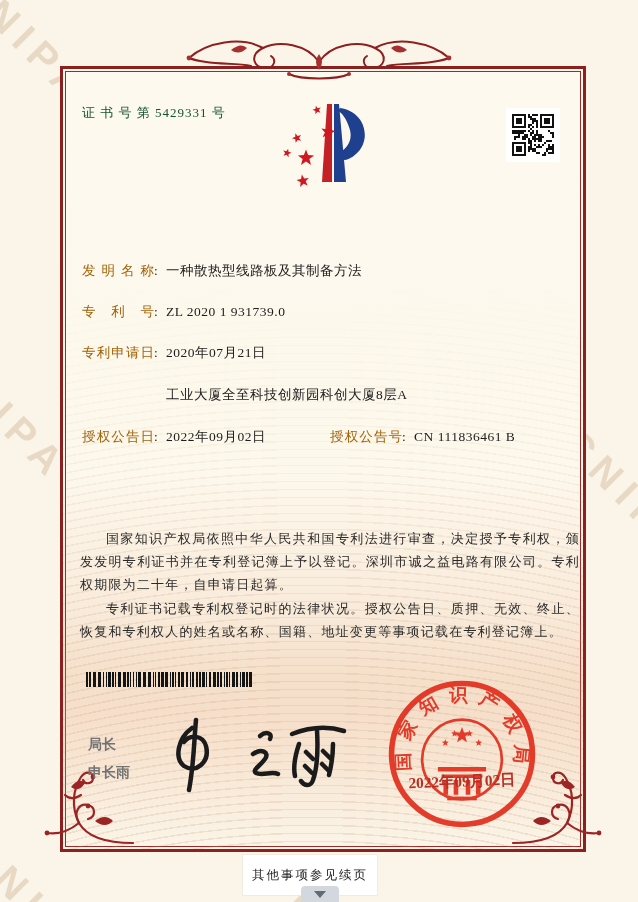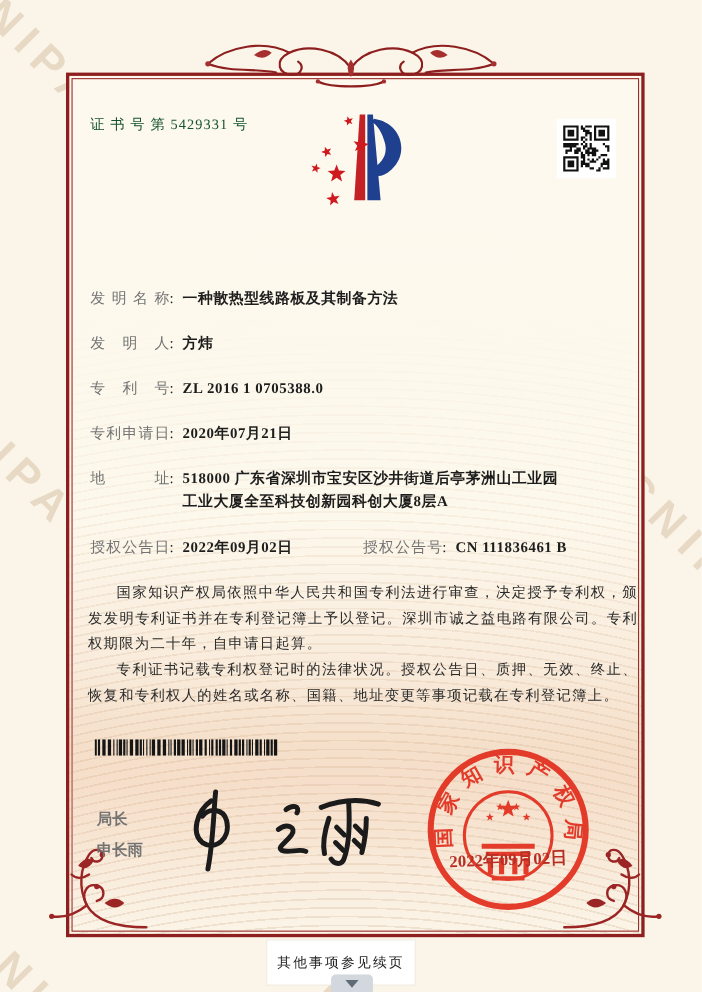--- a/index.html
+++ b/index.html
@@ -44,24 +44,24 @@
   .logo{position:absolute; left:270px; top:96px;}
   .title{
     position:absolute; left:0; right:0; top:193px; text-align:center;
     font-size:30px; font-weight:700; letter-spacing:20px; text-indent:20px; color:#111;
   }
   
   .fields{position:absolute; left:82px; right:56px; top:262px; font-size:13.5px;}
   .frow{line-height:18px; margin-bottom:23px; white-space:nowrap;}
   .flabel{
     display:inline-block; width:72px; text-align:justify; text-align-last:justify;
-    -moz-text-align-last:justify; vertical-align:top; color:#737373;
+    -moz-text-align-last:justify; vertical-align:top; color:#a16207;
   }
   .fcolon{display:inline-block; width:12px;}
-  .fvalue{letter-spacing:0.5px;font-weight:bold;}
+  .fvalue{letter-spacing:0.5px;}
   .addr2{margin-left:84px; line-height:20px; margin-top:-21px;}
   .frow.addr{margin-bottom:2px;}
   .grant .col2{position:absolute; left:248px;}
   .grant{position:relative;}
   
   .paras{
     position:absolute; left:80px; right:58px; top:527px;
     font-size:13px; line-height:23px; letter-spacing:1.2px; color:#2a2a2a; text-align:justify;
   }
   .paras p{margin:0 0 1px 0; text-indent:2em;}
@@ -176,30 +176,24 @@
         <polygon points="33.0,78.5 34.6,82.8 39.2,83.0 35.6,85.8 36.8,90.3 33.0,87.7 29.2,90.3 30.4,85.8 26.8,83.0 31.4,82.8" transform="rotate(-10 33 85)"></polygon>
       </g>
   </svg>
 
 
   <div class="fields">
     <div class="frow">
       <span class="flabel">发明名称</span><span class="fcolon">:</span><span class="fvalue">一种散热型线路板及其制备方法</span>
     </div>
     <div class="frow">
-      <span class="flabel">发明人</span><span class="fcolon">:</span><span class="fvalue">方炜</span>
-    </div>
-    <div class="frow">
-      <span class="flabel">专利号</span><span class="fcolon">:</span><span class="fvalue">ZL 2016 1 0705388.0</span>
+      <span class="flabel">专利号</span><span class="fcolon">:</span><span class="fvalue">ZL 2020 1 931739.0</span>
     </div>
     <div class="frow">
       <span class="flabel">专利申请日</span><span class="fcolon">:</span><span class="fvalue">2020年07月21日</span>
-    </div>
-    <div class="frow addr">
-      <span class="flabel">地址</span><span class="fcolon">:</span><span class="fvalue">518000 广东省深圳市宝安区沙井街道后亭茅洲山工业园</span>
     </div>
     <div class="frow">
       <div class="fvalue addr2" style="margin-top:0;">工业大厦全至科技创新园科创大厦8层A</div>
     </div>
     <div class="frow grant">
       <span class="flabel">授权公告日</span><span class="fcolon">:</span><span class="fvalue">2022年09月02日</span>
       <span class="col2">
         <span class="flabel">授权公告号</span><span class="fcolon">:</span><span class="fvalue">CN 111836461 B</span>
       </span>
     </div>

